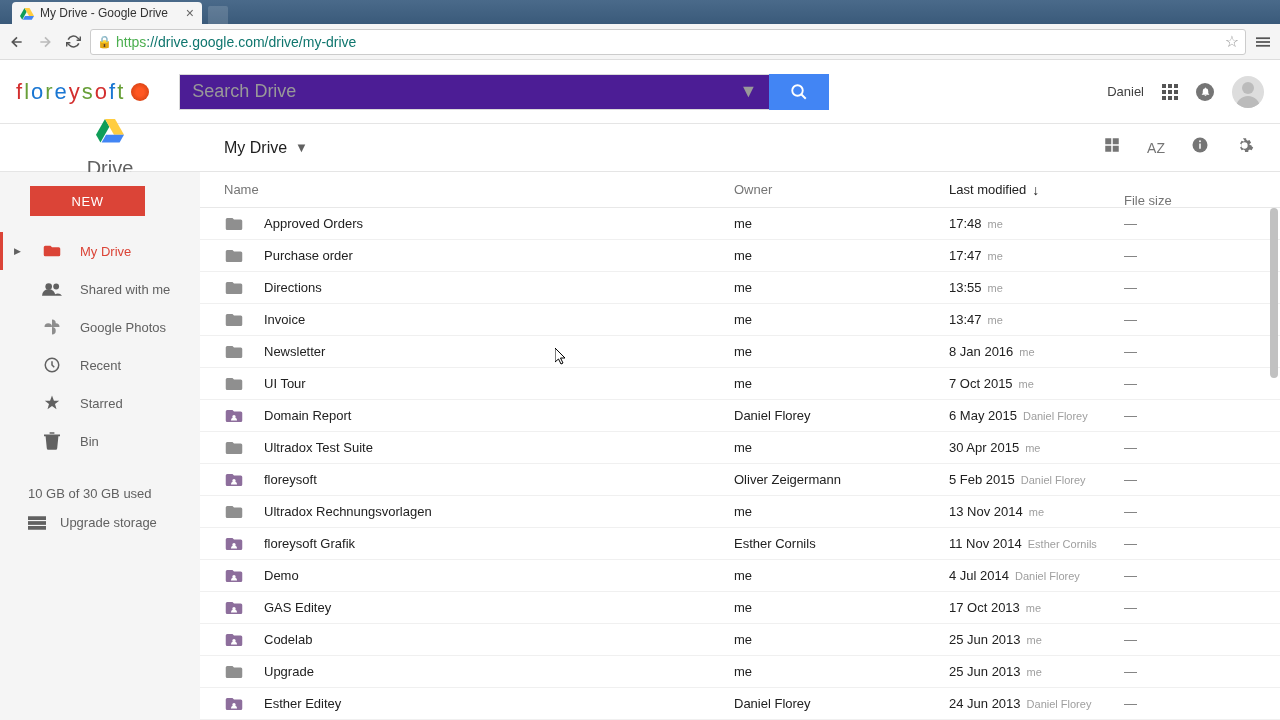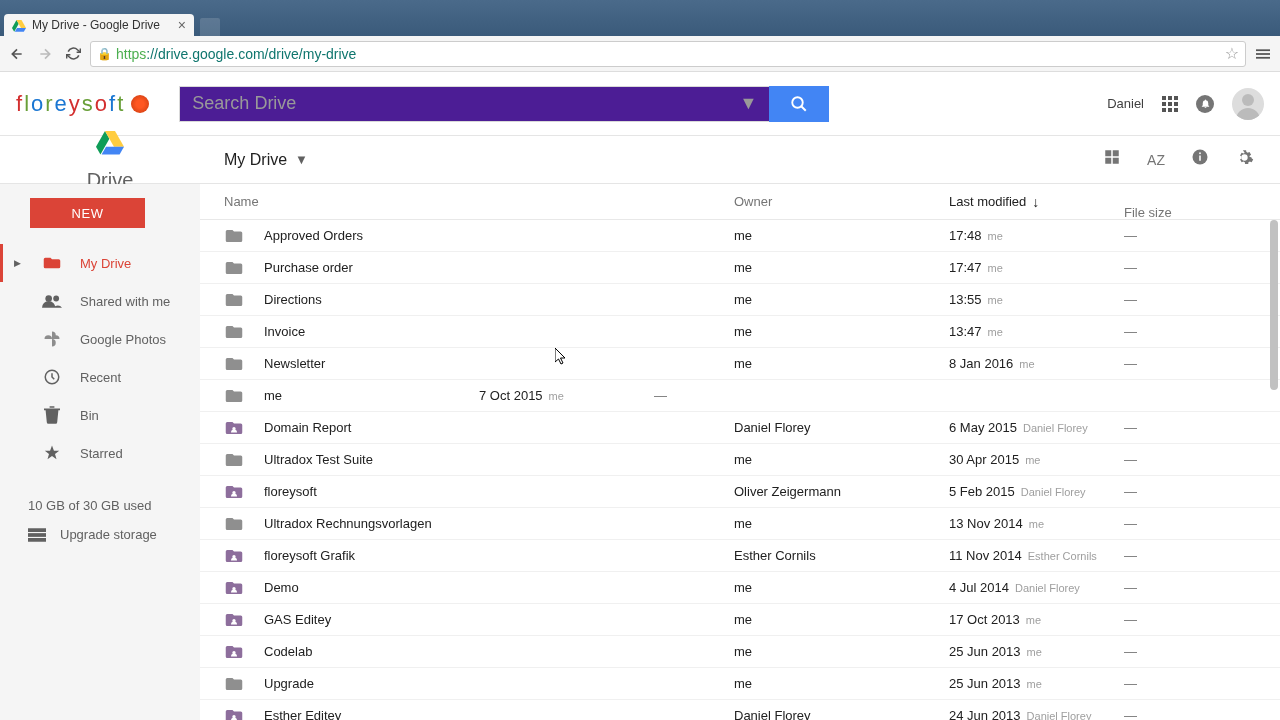--- a/index.html
+++ b/index.html
@@ -1,19 +1,19 @@
 <!DOCTYPE html>
 <html><head>
 <meta charset="utf-8">
 <style>
 * { box-sizing: border-box; margin: 0; padding: 0; }
 body { font-family: Arial, sans-serif; font-size: 13px; color: #212121; background: #fff; overflow: hidden; width: 1280px; height: 720px; }
 
 
-.browser-tabs { height: 36px; background: linear-gradient(to bottom, #4a6a8a, #3a5a7a); display: flex; align-items: flex-end; padding-left: 4px; position: relative; }
+.browser-tabs { height: 24px; background: linear-gradient(to bottom, #4a6a8a, #3a5a7a); display: flex; align-items: flex-end; padding-left: 12px; position: relative; }
 .tab { background: #f5f5f5; height: 22px; display: flex; align-items: center; padding: 0 8px; border-radius: 4px 4px 0 0; font-size: 12px; color: #333; position: relative; width: 190px; }
 .tab-favicon { width: 14px; height: 14px; margin-right: 6px; }
 .tab-close { margin-left: auto; font-size: 14px; color: #666; cursor: pointer; }
 .new-tab { width: 20px; height: 18px; background: rgba(255,255,255,0.15); margin-left: 6px; border-radius: 2px 2px 0 0; }
 
 .browser-navbar { height: 36px; background: #f5f5f5; border-bottom: 1px solid #ddd; display: flex; align-items: center; padding: 0 6px; gap: 6px; }
 .nav-icon { width: 22px; height: 22px; display: flex; align-items: center; justify-content: center; color: #555; cursor: pointer; }
 .nav-icon.disabled { color: #bbb; }
 .address-bar { flex: 1; height: 26px; background: #fff; border: 1px solid #ccc; border-radius: 3px; display: flex; align-items: center; padding: 0 6px; font-size: 14px; }
 .lock-icon { color: #4CAF50; margin-right: 4px; font-size: 12px; }
@@ -269,34 +269,34 @@
             <svg width="18" height="18" viewBox="0 0 24 24" fill="none" stroke="currentColor" stroke-width="2">
               <circle cx="12" cy="12" r="9"></circle>
               <path d="M12 7v5l3 3"></path>
             </svg>
           </span>
           <span>Recent</span>
         </div>
         <div class="nav-item">
           <span class="expand-triangle"></span>
           <span class="nav-icon-w">
-            <svg width="16" height="18" viewBox="0 0 20 22" fill="currentColor">
-              <path d="M2 5h16l-1.5 15a2 2 0 0 1-2 2h-9a2 2 0 0 1-2-2zM0 3h20v2H0zM7 0h6v2H7z"></path>
-            </svg>
-          </span>
-          <span>Bin</span>
+            <svg width="18" height="18" viewBox="0 0 24 24" fill="currentColor">
+              <path d="M12 2l2.6 7h7l-5.6 4.3 2 7L12 16l-6 4.3 2-7L2.4 9h7z"></path>
+            </svg>
+          </span>
+          <span>Starred</span>
         </div>
         <div class="nav-item">
           <span class="expand-triangle"></span>
           <span class="nav-icon-w">
-            <svg width="18" height="18" viewBox="0 0 24 24" fill="currentColor">
-              <path d="M12 2l2.6 7h7l-5.6 4.3 2 7L12 16l-6 4.3 2-7L2.4 9h7z"></path>
-            </svg>
-          </span>
-          <span>Starred</span>
+            <svg width="16" height="18" viewBox="0 0 20 22" fill="currentColor">
+              <path d="M2 5h16l-1.5 15a2 2 0 0 1-2 2h-9a2 2 0 0 1-2-2zM0 3h20v2H0zM7 0h6v2H7z"></path>
+            </svg>
+          </span>
+          <span>Bin</span>
         </div>
       </div>
     <div class="storage-section">
       <div class="storage-text">10 GB of 30 GB used</div>
       <div class="upgrade-row">
         <svg width="18" height="14" viewBox="0 0 24 18" fill="currentColor">
             <rect y="0" width="24" height="5"></rect>
             <rect y="6.5" width="24" height="5"></rect>
             <rect y="13" width="24" height="5"></rect>
           </svg>
@@ -385,20 +385,21 @@
             <span class="modified-by">me</span>
           </span>
     <span class="size-cell">—</span>
         </div>
         <div class="file-row">
     <span class="file-icon">
             <svg class="folder-svg" viewBox="0 0 24 18">
               <path d="M3 1a2 2 0 0 0-2 2v12a2 2 0 0 0 2 2h18a2 2 0 0 0 2-2V5a2 2 0 0 0-2-2h-9l-2-2z"></path>
             </svg>
           </span>
+    <span class="name-cell">UI Tour</span>
     <span class="owner-cell">me</span>
     <span class="modified-cell">
             <span>7 Oct 2015</span>
             <span class="modified-by">me</span>
           </span>
     <span class="size-cell">—</span>
         </div>
         <div class="file-row">
     <span class="file-icon">
             <svg class="folder-svg shared" viewBox="0 0 24 18">

